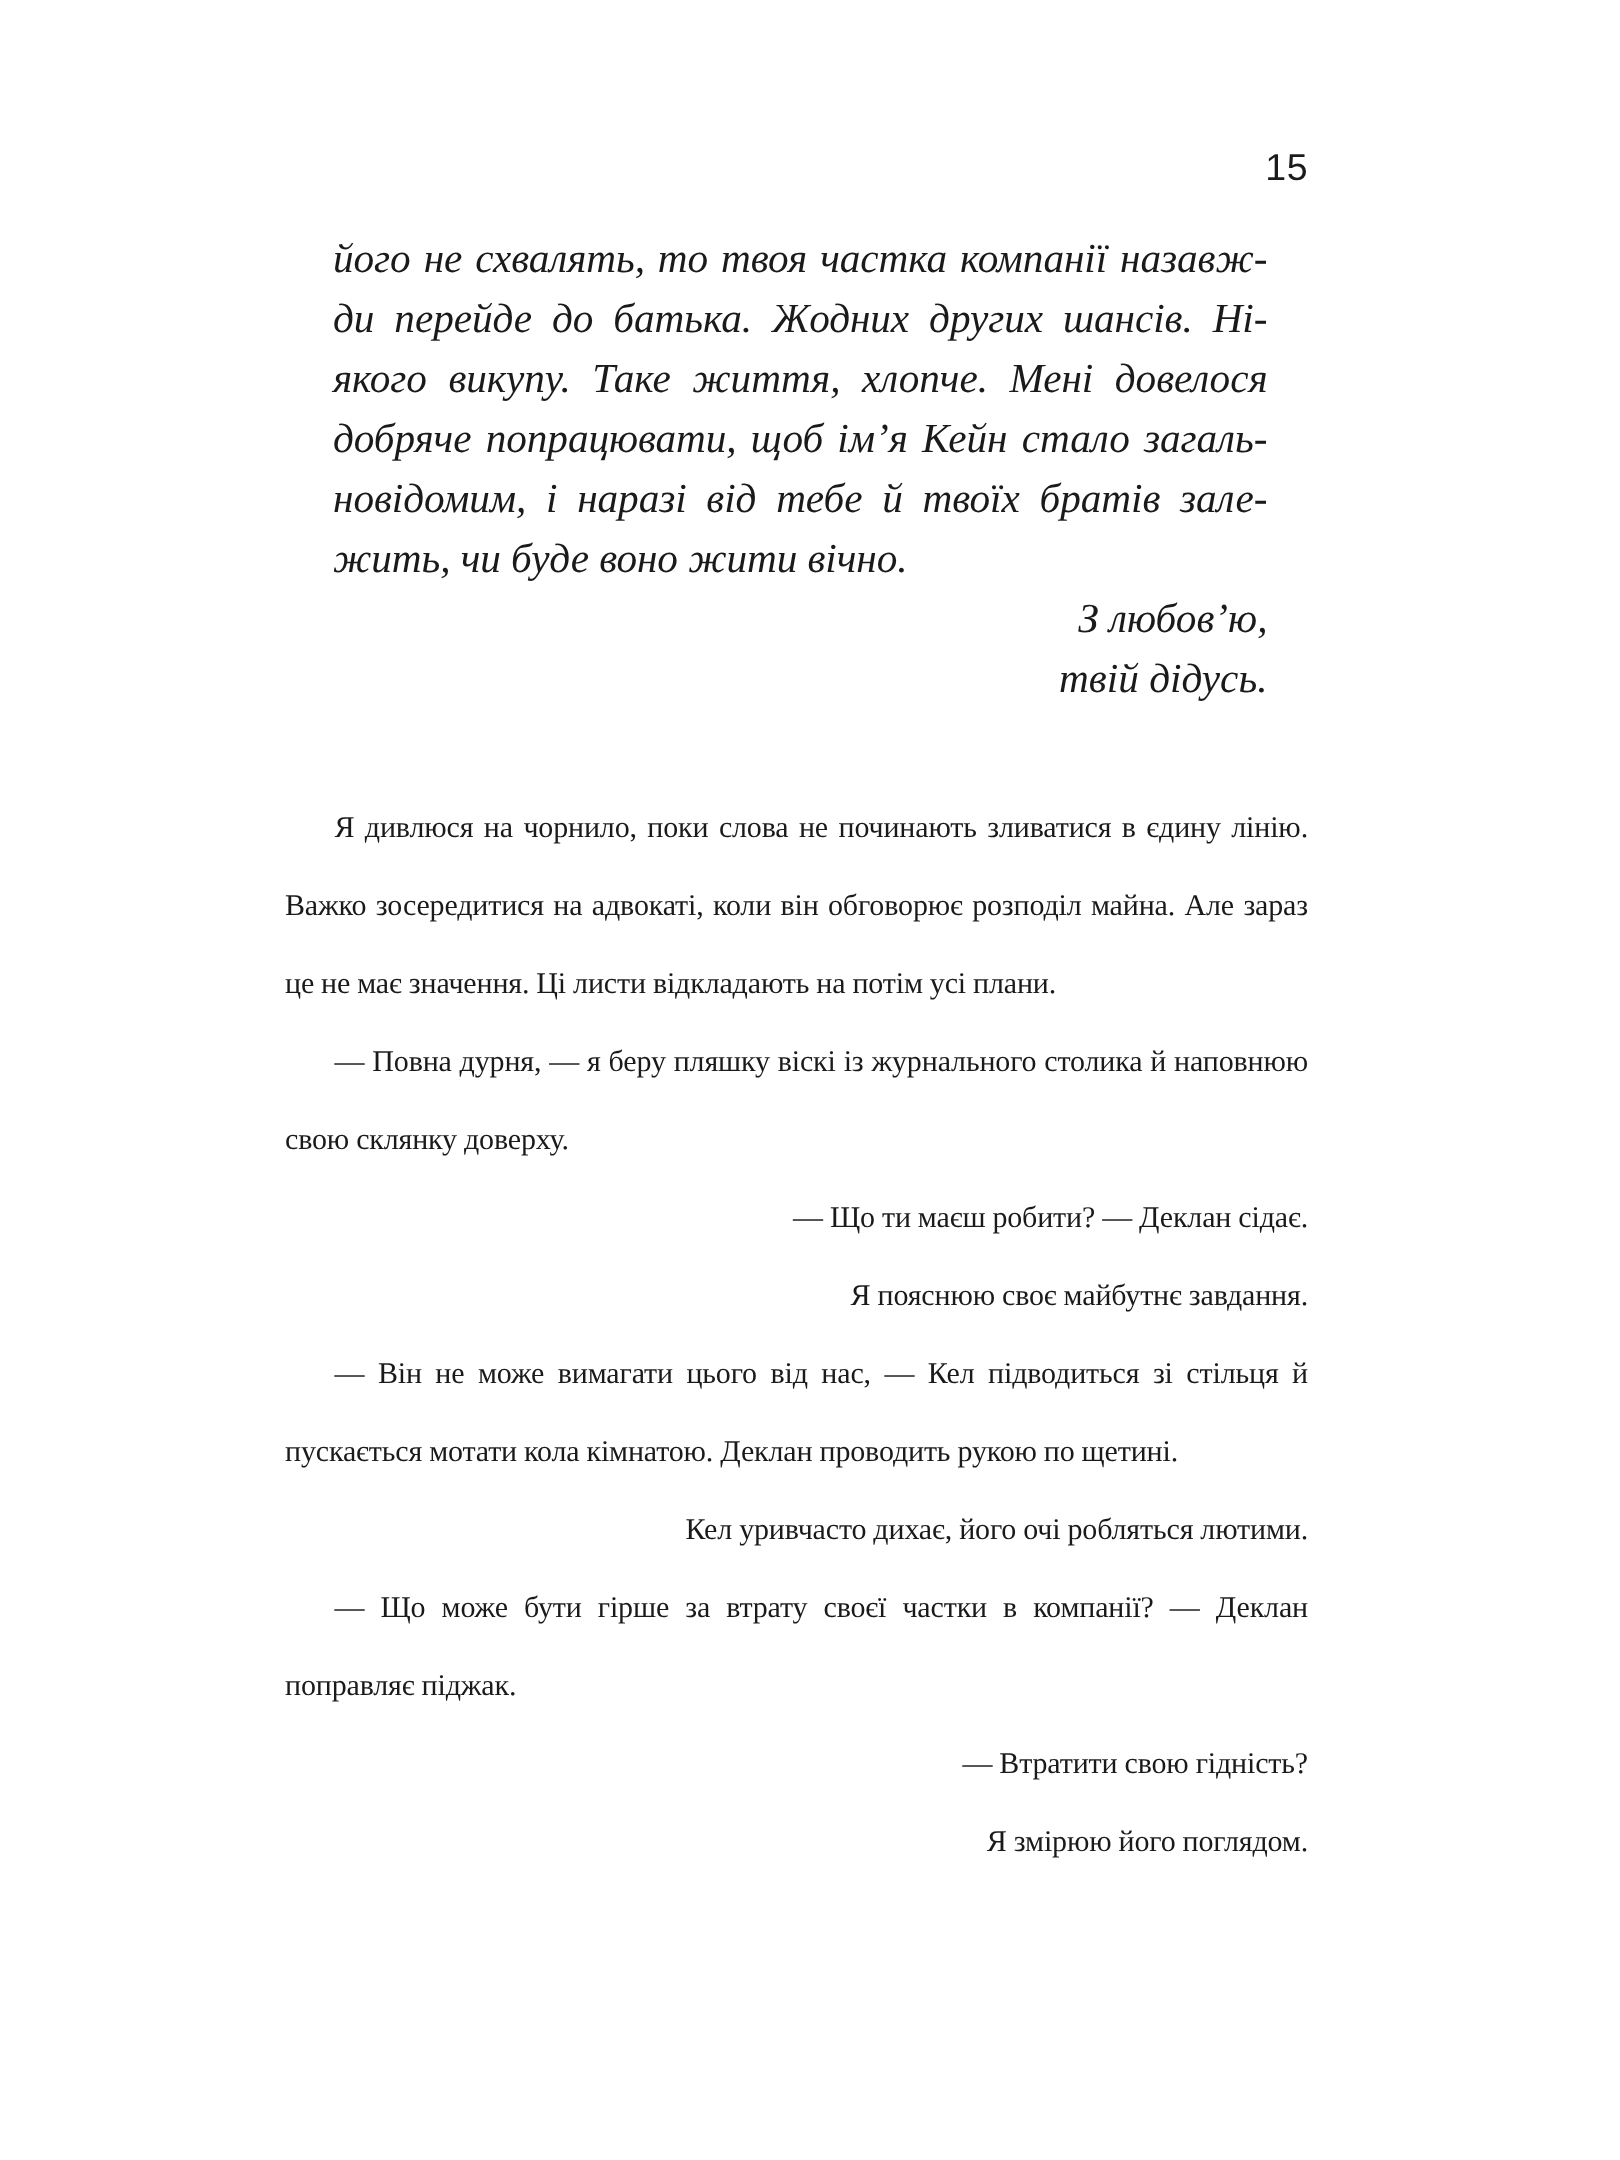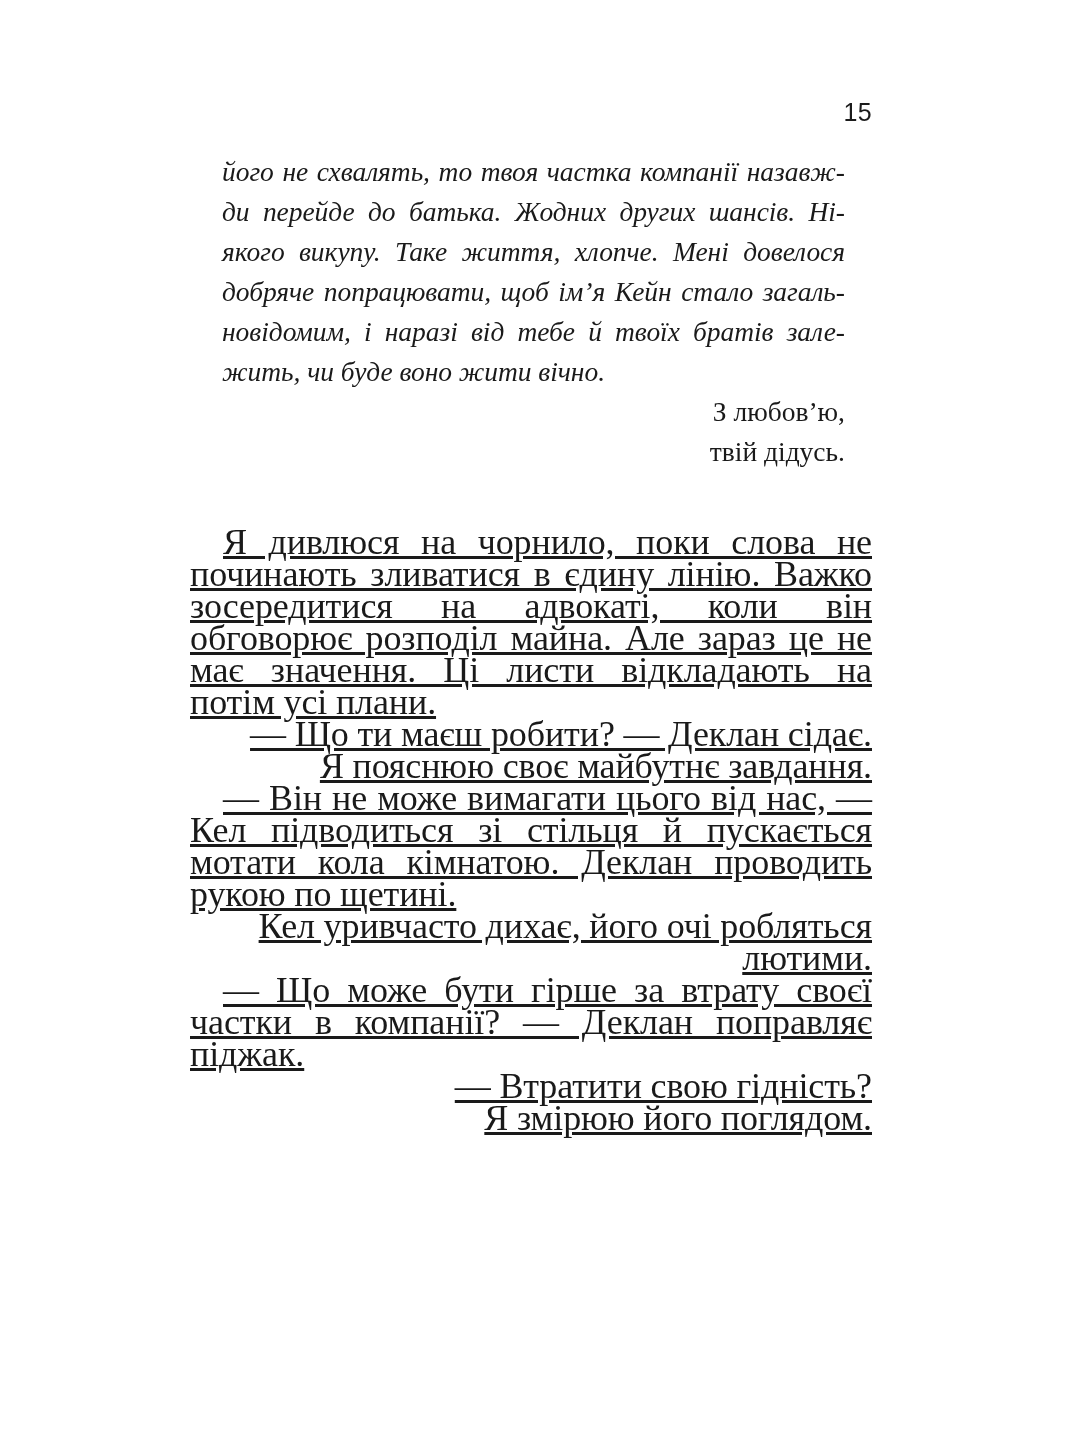--- a/index.html
+++ b/index.html
@@ -57,41 +57,41 @@
     font-size: 27.5px;
     line-height: 40px;
     text-align: justify;
     text-justify: inter-word;
     hyphens: manual;
     text-indent: 0;
     letter-spacing: -0.05px;
   }
   .letter p.signature {
     margin: 0;
+    font-style: italic;
     font-size: 27.5px;
     line-height: 40px;
     text-align: right;
   }
   .sig-gap { height: 0px; }
 
   
   .block-gap { height: 54px; }
 
   
   p.para {
     margin: 0;
-    font-size: 36px;
-    line-height: 32px;
+    font-size: 20px;
+    line-height: 52px;
     text-align: justify;
     text-justify: inter-word;
     text-indent: 33px;
     hyphens: manual;
     letter-spacing: -0.1px;
     word-spacing: -0.2px;
-    text-decoration: underline;
   }
   p.para.last-line-left {
     text-align: right;
   }
 </style>
 </head>
 <body>
 
 <div class="page">
 
@@ -103,20 +103,21 @@
       <p class="letter-body">його не схвалять, то твоя частка компанії назавж­ди перейде до батька. Жодних других шансів. Ні­якого викупу. Таке життя, хлопче. Мені довелося добряче попрацювати, щоб ім’я Кейн стало загаль­новідомим, і наразі від тебе й твоїх братів зале­жить, чи буде воно жити вічно.</p>
       <div class="sig-gap"></div>
       <p class="signature">З любов’ю,</p>
       <p class="signature">твій дідусь.</p>
     </div>
 
     <div class="block-gap"></div>
 
     <div class="narration">
       <p class="para">Я дивлюся на чорнило, поки слова не починають зливатися в єдину лінію. Важко зосередитися на адвокаті, коли він обговорює розподіл майна. Але зараз це не має значення. Ці листи відкладають на потім усі плани.</p>
+      <p class="para">— Повна дурня, — я беру пляшку віскі із журналь­ного столика й наповнюю свою склянку доверху.</p>
       <p class="para last-line-left">— Що ти маєш робити? — Деклан сідає.</p>
       <p class="para last-line-left">Я пояснюю своє майбутнє завдання.</p>
       <p class="para">— Він не може вимагати цього від нас, — Кел під­водиться зі стільця й пускається мотати кола кімнатою. Деклан проводить рукою по щетині.</p>
       <p class="para last-line-left">Кел уривчасто дихає, його очі робляться лютими.</p>
       <p class="para">— Що може бути гірше за втрату своєї частки в ком­панії? — Деклан поправляє піджак.</p>
       <p class="para last-line-left">— Втратити свою гідність?</p>
       <p class="para last-line-left">Я змірюю його поглядом.</p>
     </div>
 
   </div>

